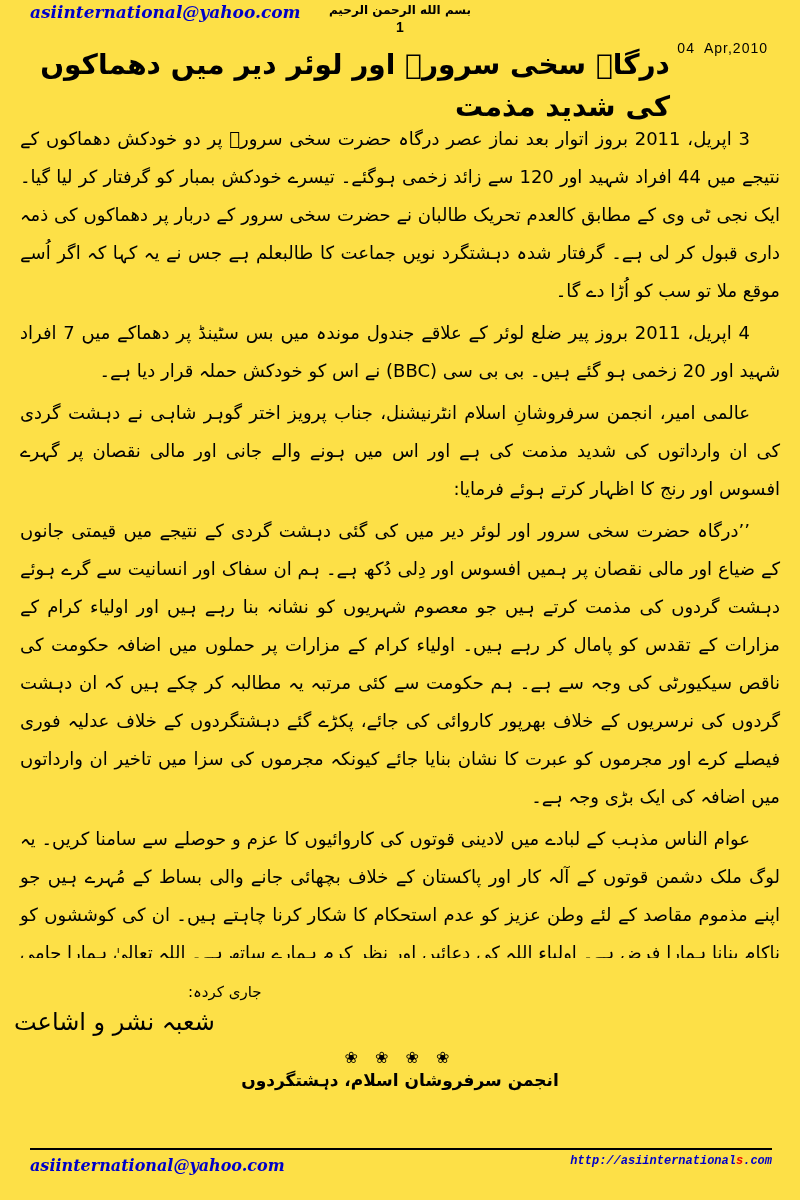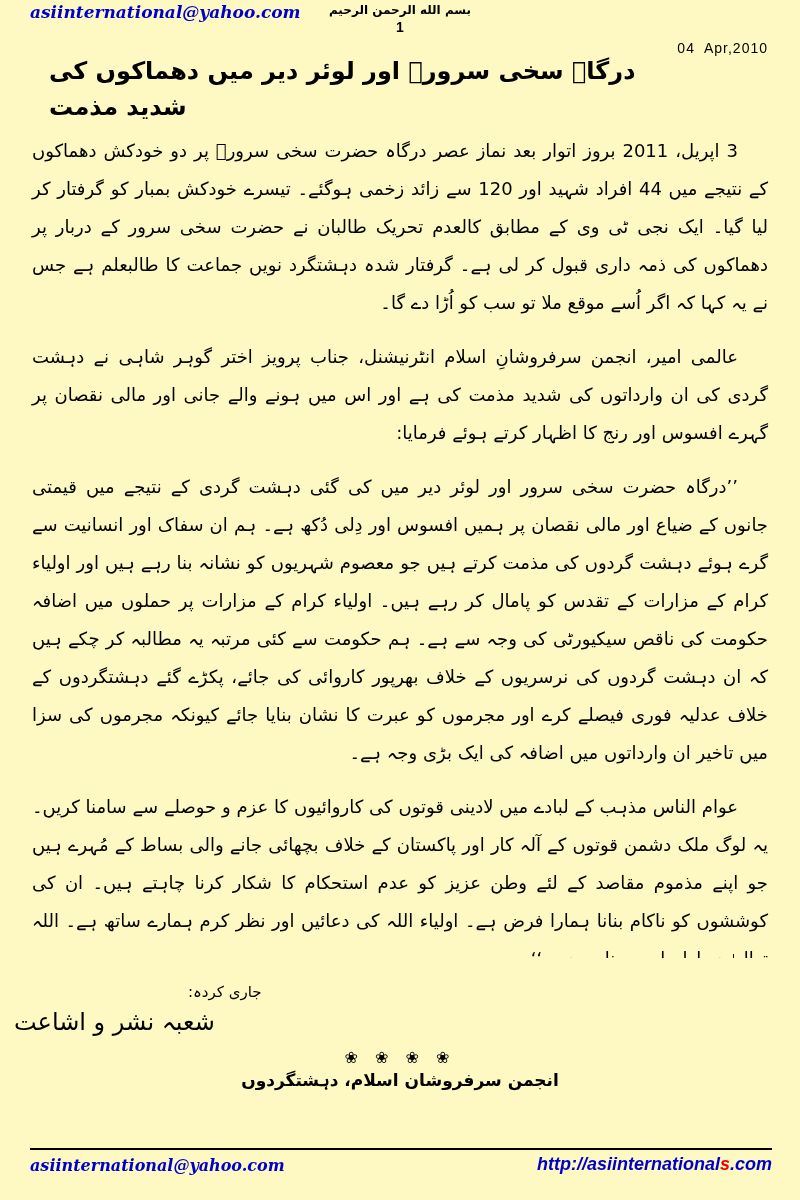--- a/index.html
+++ b/index.html
@@ -1,20 +1,20 @@
 <!DOCTYPE html>
 <html lang="ur"><head>
 <meta charset="utf-8">
 <style>
   html,body{margin:0;padding:0;background:#888;}
   .page{
     position:relative;
     width:800px;height:1200px;
     margin:0 auto;
-    background:#fef9c3;
+    background:#fde047;
     font-family:"DejaVu Sans",sans-serif;
     color:#000;
     overflow:hidden;
   }
   
   .top-email{
     position:absolute;top:2px;left:30px;
     font-family:"DejaVu Serif",serif;
     font-style:italic;font-weight:bold;
     font-size:17px;color:#0000c8;
@@ -32,33 +32,33 @@
     font-size:14px;font-weight:bold;
   }
   .doc-date{
     position:absolute;top:40px;right:32px;
     font-family:"Liberation Sans",sans-serif;
     font-size:14px;letter-spacing:1px;
     white-space:pre;
   }
   .doc-title{
     position:absolute;top:44px;left:40px;right:130px;
-    margin:9px;
-    text-align:left;direction:rtl;
-    font-size:24px;font-weight:bold;
+    margin:0;
+    text-align:right;direction:rtl;
+    font-size:28px;font-weight:bold;
     line-height:1.5;
   }
   
   .body-text{
     position:absolute;top:116px;left:16px;width:768px;height:842px;
     direction:rtl;text-align:justify;
     font-size:18px;line-height:38px;
     overflow:hidden;
   }
-  .body-text p{margin:16px;text-indent:30px;}
+  .body-text p{margin:4px;text-indent:30px;}
   
   .issued-by{
     position:absolute;top:983px;left:188px;
     direction:rtl;font-size:15px;
   }
   .department{
     position:absolute;top:1008px;left:14px;
     direction:rtl;font-size:24px;
   }
   .star-ornaments{
@@ -77,23 +77,23 @@
   }
   .footer-email{
     position:absolute;top:1156px;left:30px;
     font-family:"DejaVu Serif",serif;
     font-style:italic;font-weight:bold;
     font-size:16px;color:#0000c8;
     text-decoration:none;
   }
   .footer-url{
     position:absolute;top:1154px;right:28px;
-    font-family:Liberation Sans, sans-serif;
+    font-family:Liberation Mono, monospace;
     font-style:italic;font-weight:bold;
-    font-size:18px;color:#0000c8;
+    font-size:12px;color:#0000c8;
     text-decoration:none;
   }
   .red-letter{color:#ee0000;}
 </style>
 </head>
 <body>
 
 <div class="page">
 
   <a class="top-email">asiinternational@yahoo.com</a>
@@ -101,20 +101,21 @@
   <div class="bismillah">بسم الله الرحمن الرحيم</div>
 
   <div class="page-number">1</div>
 
   <div class="doc-date">04  Apr,2010</div>
 
   <h1 class="doc-title">درگاہ سخی سرورؒ اور لوئر دیر میں دھماکوں کی شدید مذمت</h1>
 
   <div class="body-text">
     <p>3 اپریل، 2011 بروز اتوار بعد نماز عصر درگاہ حضرت سخی سرورؒ پر دو خودکش دھماکوں کے نتیجے میں 44 افراد شہید اور 120 سے زائد زخمی ہوگئے۔ تیسرے خودکش بمبار کو گرفتار کر لیا گیا۔ ایک نجی ٹی وی کے مطابق کالعدم تحریک طالبان نے حضرت سخی سرور کے دربار پر دھماکوں کی ذمہ داری قبول کر لی ہے۔ گرفتار شدہ دہشتگرد نویں جماعت کا طالبعلم ہے جس نے یہ کہا کہ اگر اُسے موقع ملا تو سب کو اُڑا دے گا۔</p>
+    <p>4 اپریل، 2011 بروز پیر ضلع لوئر کے علاقے جندول موندہ میں بس سٹینڈ پر دھماکے میں 7 افراد شہید اور 20 زخمی ہو گئے ہیں۔ بی بی سی (BBC) نے اس کو خودکش حملہ قرار دیا ہے۔</p>
     <p>عالمی امیر، انجمن سرفروشانِ اسلام انٹرنیشنل، جناب پرویز اختر گوہر شاہی نے دہشت گردی کی ان وارداتوں کی شدید مذمت کی ہے اور اس میں ہونے والے جانی اور مالی نقصان پر گہرے افسوس اور رنج کا اظہار کرتے ہوئے فرمایا:</p>
     <p>’’درگاہ حضرت سخی سرور اور لوئر دیر میں کی گئی دہشت گردی کے نتیجے میں قیمتی جانوں کے ضیاع اور مالی نقصان پر ہمیں افسوس اور دِلی دُکھ ہے۔ ہم ان سفاک اور انسانیت سے گرے ہوئے دہشت گردوں کی مذمت کرتے ہیں جو معصوم شہریوں کو نشانہ بنا رہے ہیں اور اولیاء کرام کے مزارات کے تقدس کو پامال کر رہے ہیں۔ اولیاء کرام کے مزارات پر حملوں میں اضافہ حکومت کی ناقص سیکیورٹی کی وجہ سے ہے۔ ہم حکومت سے کئی مرتبہ یہ مطالبہ کر چکے ہیں کہ ان دہشت گردوں کی نرسریوں کے خلاف بھرپور کاروائی کی جائے، پکڑے گئے دہشتگردوں کے خلاف عدلیہ فوری فیصلے کرے اور مجرموں کو عبرت کا نشان بنایا جائے کیونکہ مجرموں کی سزا میں تاخیر ان وارداتوں میں اضافہ کی ایک بڑی وجہ ہے۔</p>
     <p>عوام الناس مذہب کے لبادے میں لادینی قوتوں کی کاروائیوں کا عزم و حوصلے سے سامنا کریں۔ یہ لوگ ملک دشمن قوتوں کے آلہ کار اور پاکستان کے خلاف بچھائی جانے والی بساط کے مُہرے ہیں جو اپنے مذموم مقاصد کے لئے وطن عزیز کو عدم استحکام کا شکار کرنا چاہتے ہیں۔ ان کی کوششوں کو ناکام بنانا ہمارا فرض ہے۔ اولیاء اللہ کی دعائیں اور نظر کرم ہمارے ساتھ ہے۔ اللہ تعالیٰ ہمارا حامی و ناصر ہے۔‘‘</p>
   </div>
 
   <div class="issued-by">جاری کردہ:</div>
 
   <div class="department">شعبہ نشر و اشاعت</div>
 
   <div class="star-ornaments">❀ ❀ ❀ ❀</div>

